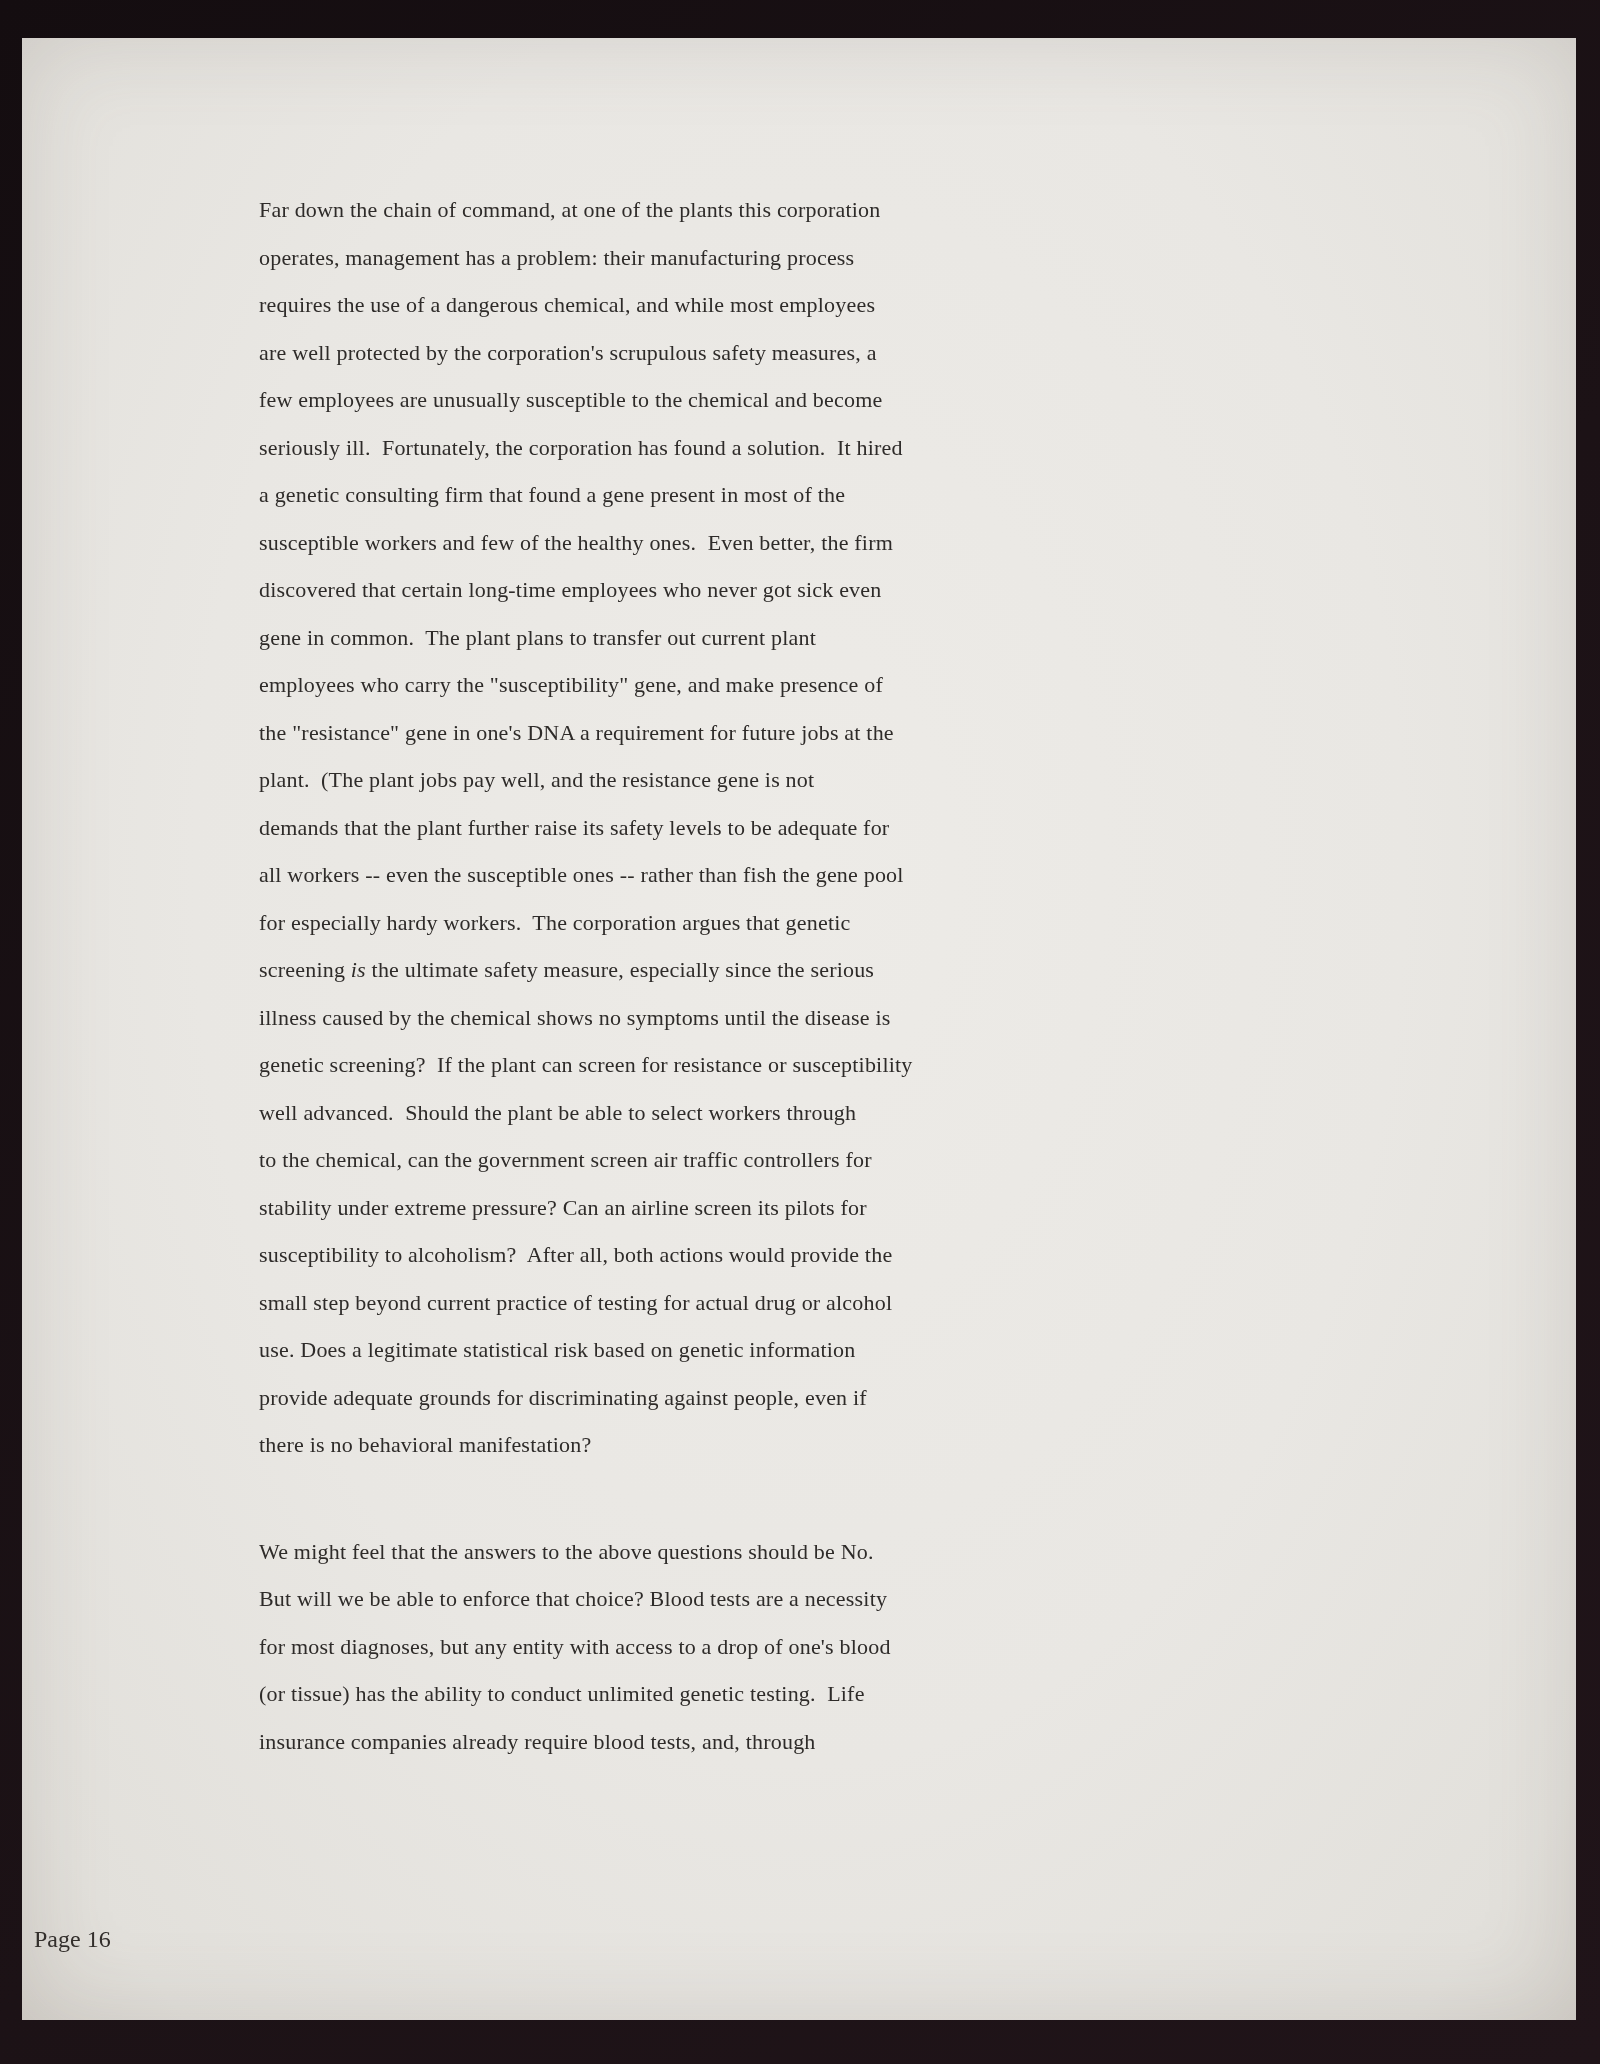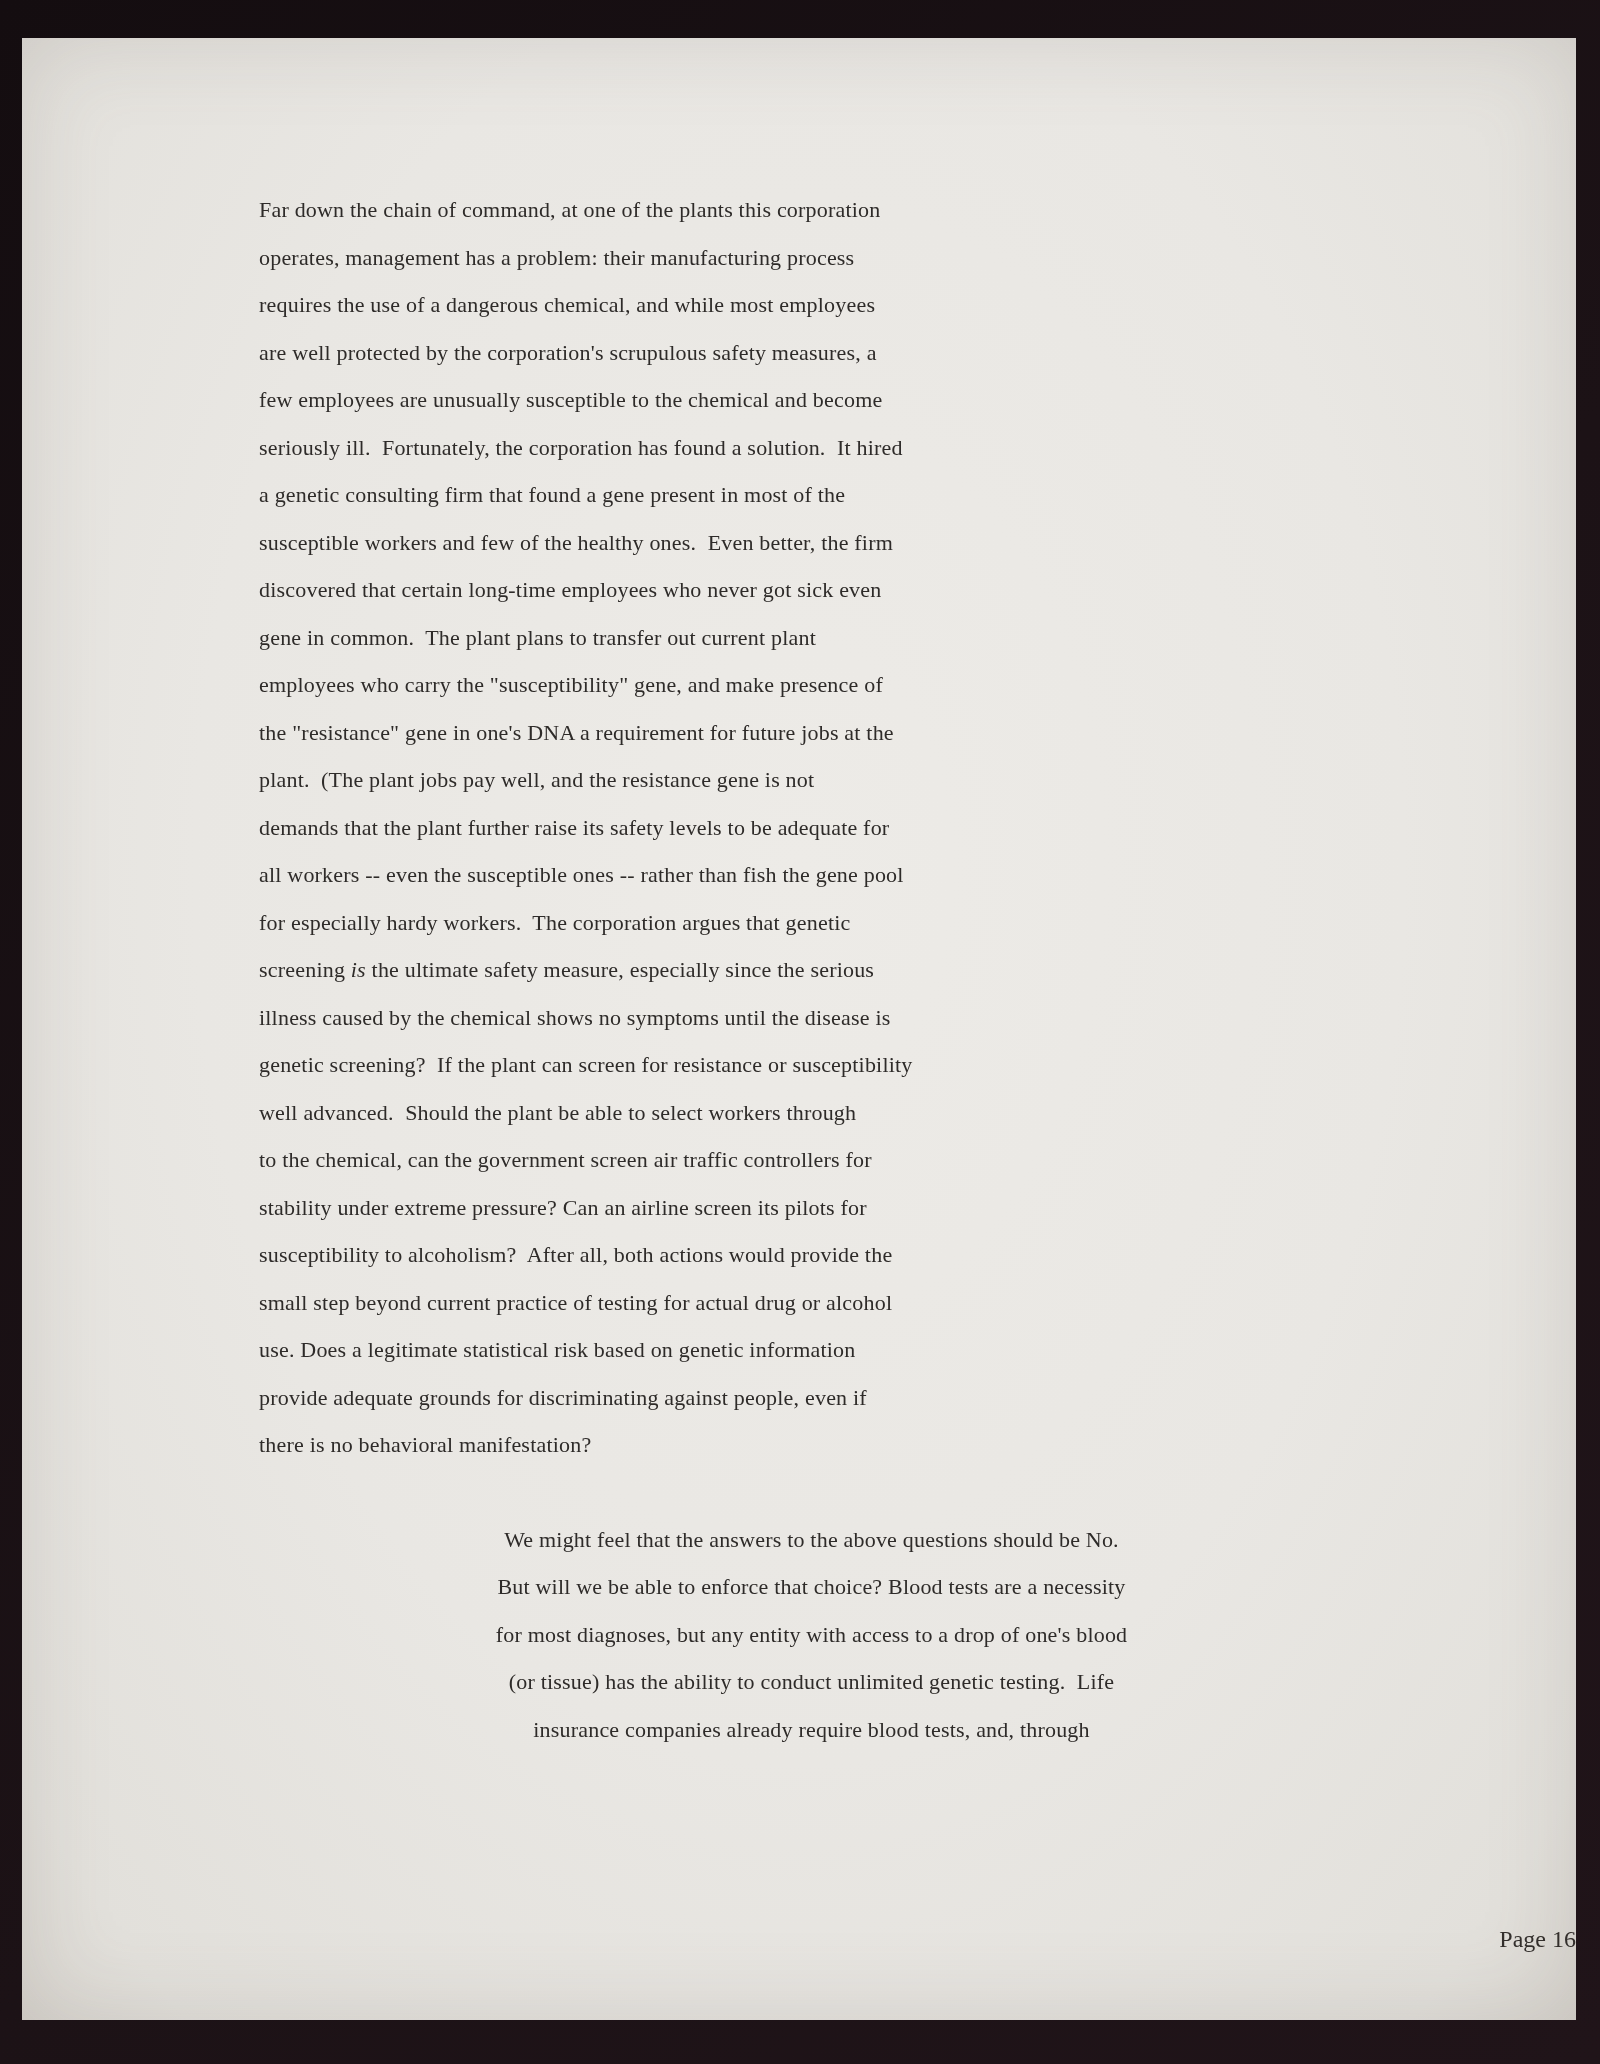--- a/index.html
+++ b/index.html
@@ -33,35 +33,34 @@
     position: absolute;
     left: 237px;
     top: 148px;
     width: 1105px;
     color: #2e2b29;
     font-size: 22px;
     line-height: 47.5px;
     letter-spacing: 0.2px;
   }
   .paragraph + .paragraph {
-    margin-top: 47px;
-    text-align: center;
+    margin-top: 59px;
   }
   .line {
     white-space: pre;
   }
   .line i {
     font-style: italic;
   }
   .footer {
     position: absolute;
     left: 0;
     right: 0;
     top: 1888px;
-    text-align: right;
+    text-align: left;
     font-size: 24px;
     color: #332f2c;
     padding-left: 12px;
   }
 </style>
 </head>
 <body>
 
 <div class="scan-backdrop"></div>
 

